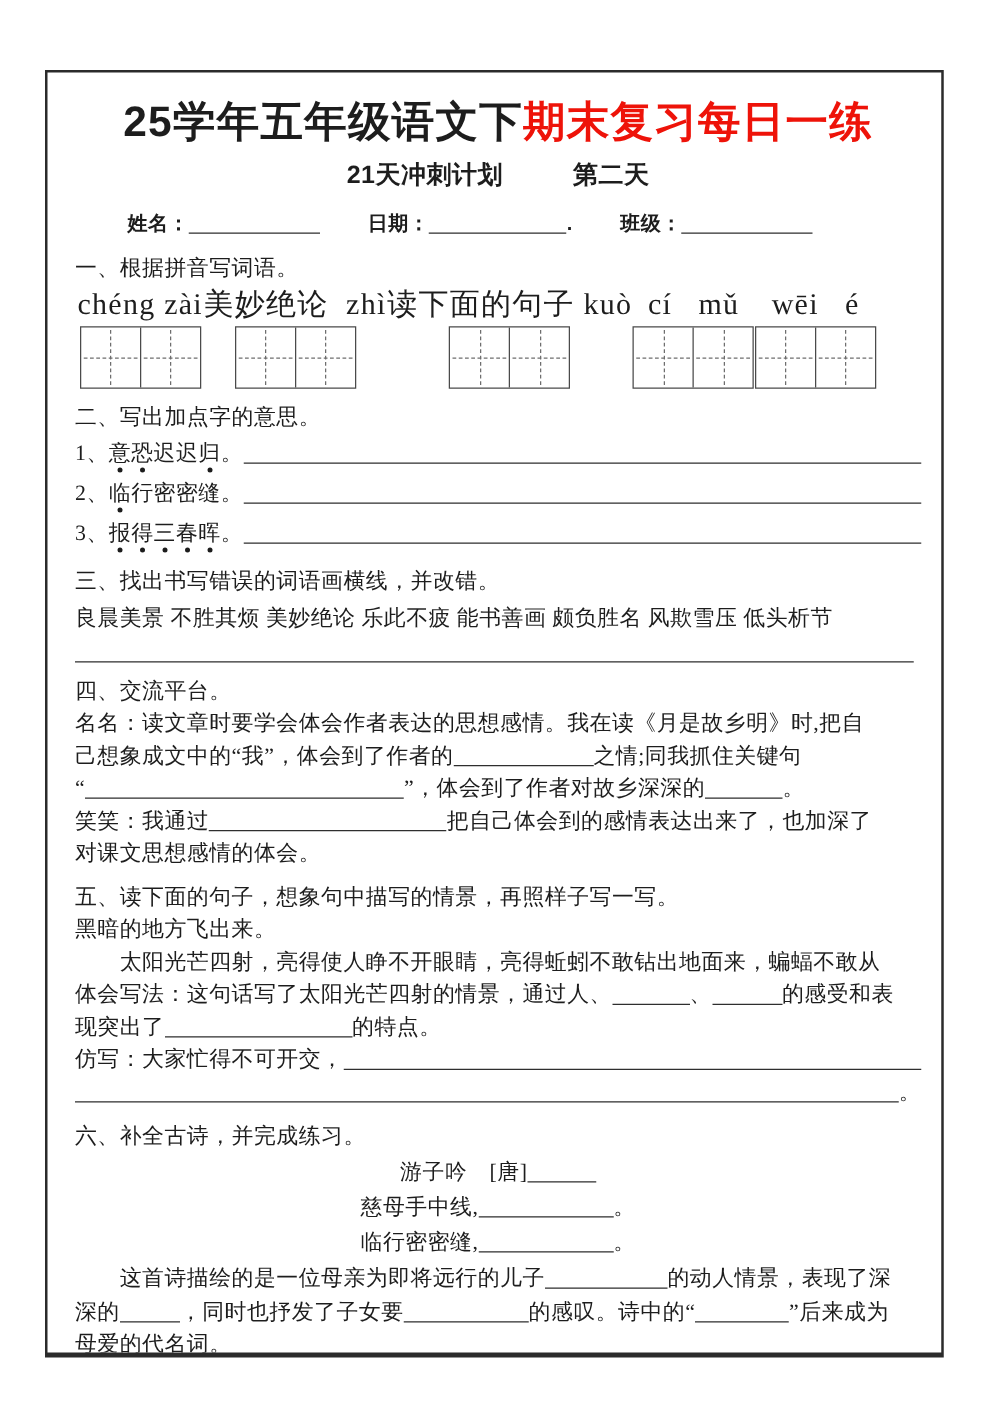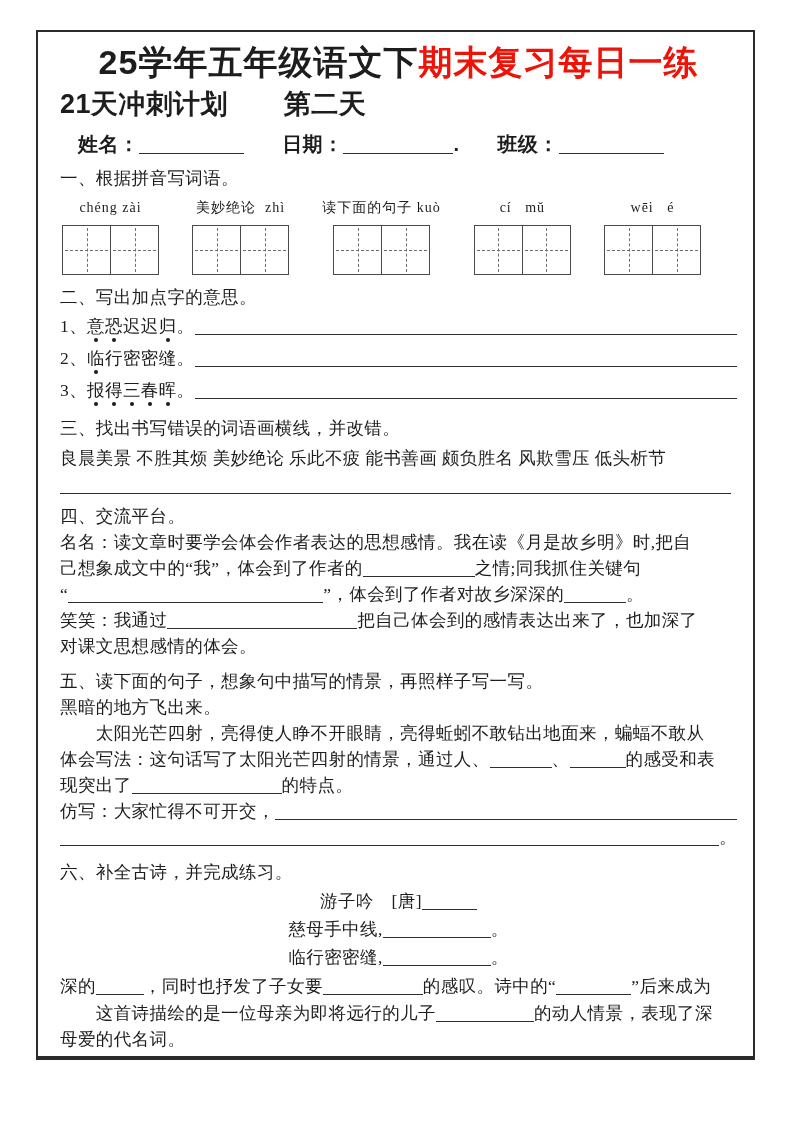--- a/index.html
+++ b/index.html
@@ -3,50 +3,50 @@
 <meta charset="utf-8">
 <style>
   :root{ --red:#ee1309; --ink:#1d1d1d; --line:#2e2e2e; }
   html,body{ margin:0; padding:0; background:#ffffff; }
   body{
     width:793px; height:1122px; position:relative; overflow:hidden;
     font-family:"Liberation Serif","DejaVu Serif",serif;
     color:var(--ink); font-size:17.5px; letter-spacing:0.4px;
   }
   .frame{
-    position:absolute; left:36px; top:30px; width:719px; height:1030px;
+    position:absolute; left:36px; top:56px; width:719px; height:1030px;
     border:2px solid #2b2b2b; border-bottom-width:4px;
-    box-sizing:border-box; padding:10px 16px 0 22px; overflow:hidden;
+    box-sizing:border-box; padding:20px 16px 0 22px; overflow:hidden;
   }
   .title{
     text-align:center; font-family:"Liberation Sans","DejaVu Sans",sans-serif;
     font-weight:bold; font-size:34px; line-height:40px; letter-spacing:1px;
   }
   .title .red{ color:var(--red); }
   .subtitle{
-    font-family:"Liberation Sans","DejaVu Sans",sans-serif;
-    font-weight:bold; font-size:27px; line-height:32px; margin-top:6px;
+    text-align:center; font-family:"Liberation Sans","DejaVu Sans",sans-serif;
+    font-weight:bold; font-size:20px; line-height:32px; margin-top:6px;
   }
   .subtitle .sp{ display:inline-block; width:56px; }
   .meta{
-    display:flex; align-items:baseline; margin:12px 0 0 18px;
+    display:flex; align-items:baseline; margin:12px 0 0 42px;
     font-family:"Liberation Sans","DejaVu Sans",sans-serif;
-    font-weight:bold; font-size:20px; line-height:24px;
+    font-weight:bold; font-size:16px; line-height:24px;
   }
   .meta .mi{ display:flex; align-items:baseline; margin-right:38px; }
   .blank{
     display:inline-block; height:2px; border-bottom:1.7px solid var(--line);
     transform:translateY(3px);
   }
   .fill{ flex:1 1 auto; }
   .h{ line-height:25px; margin-top:10px; }
   .sec{ }
   .pin-row{ display:flex; justify-content:space-between; padding:0 36px 0 2px; margin-top:6px; }
   .pin-col{ display:flex; flex-direction:column; align-items:center; }
-  .pinyin{ font-size:14px; line-height:22px; margin-bottom:6px; white-space:pre; letter-spacing:1px; }
+  .pinyin{ font-size:24px; line-height:22px; margin-bottom:6px; white-space:pre; letter-spacing:1px; }
   .tian-grid{ display:flex; border:1.6px solid #4a4a4a; }
   .tian-cell{ width:47px; height:48px; position:relative; }
   .tian-cell + .tian-cell{ border-left:1.6px solid #4a4a4a; }
   .tian-cell::before{ content:""; position:absolute; left:50%; top:2px; bottom:2px; border-left:1.4px dashed #6e6e6e; }
   .tian-cell::after{ content:""; position:absolute; top:50%; left:2px; right:2px; border-top:1.4px dashed #6e6e6e; }
   .tline{ display:flex; align-items:baseline; line-height:26px; }
   .tline .t{ white-space:pre; }
   .lines-s2 .tline{ line-height:32px; }
   .dc{ position:relative; }
   .dc::after{ content:""; position:absolute; left:50%; margin-left:-2px; bottom:-6px;
@@ -230,32 +230,32 @@
           <span class="t">。</span>
         </div>
         <div class="tline">
           <span class="t">临行密密缝,</span>
           <span class="blank" style="width: 108px;"></span>
           <span class="t">。</span>
         </div>
       </div>
     <div class="para">
         <div class="tline">
+          <span class="t">　　这首诗描绘的是一位母亲为即将远行的儿子</span>
+          <span class="blank" style="width: 98px;"></span>
+          <span class="t">的动人情景，表现了深</span>
+        </div>
+        <div class="tline">
           <span class="t">深的</span>
           <span class="blank" style="width: 48px;"></span>
           <span class="t">，同时也抒发了子女要</span>
           <span class="blank" style="width: 100px;"></span>
           <span class="t">的感叹。诗中的“</span>
           <span class="blank" style="width: 75px;"></span>
           <span class="t">”后来成为</span>
         </div>
         <div class="tline">
-          <span class="t">　　这首诗描绘的是一位母亲为即将远行的儿子</span>
-          <span class="blank" style="width: 98px;"></span>
-          <span class="t">的动人情景，表现了深</span>
-        </div>
-        <div class="tline">
           <span class="t">母爱的代名词。</span>
         </div>
       </div>
   </div>
 
 </div>
 
 </body></html>

